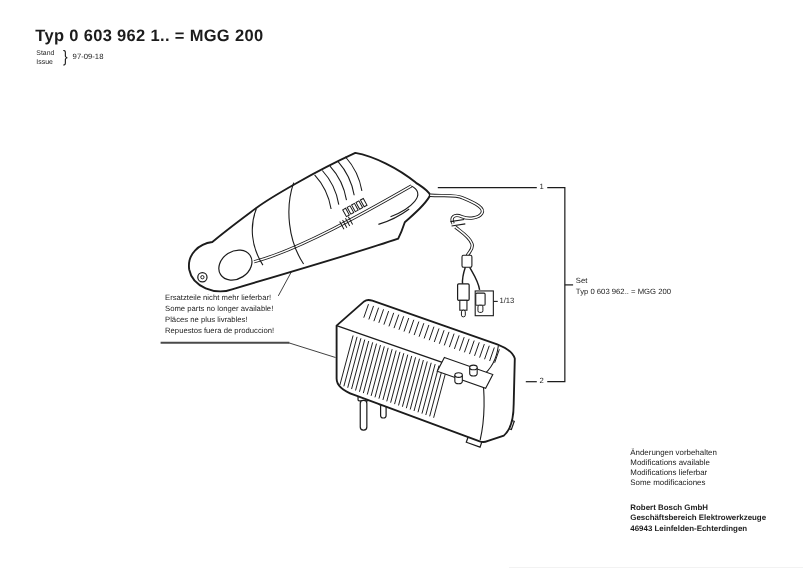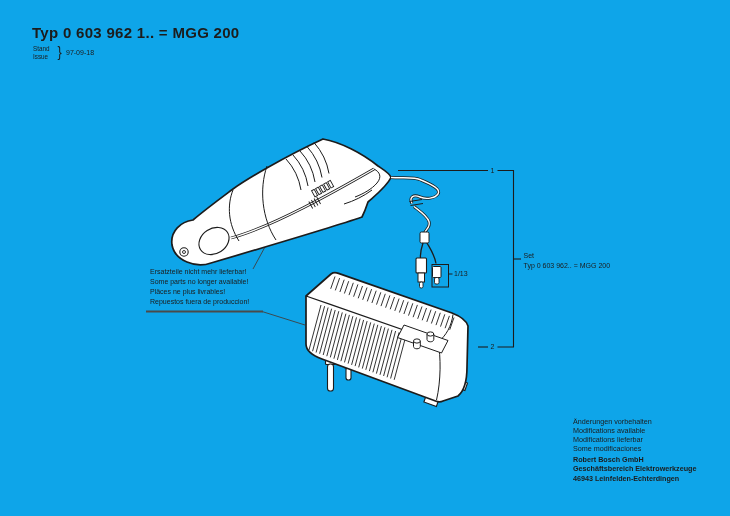--- a/index.html
+++ b/index.html
@@ -1,35 +1,35 @@
 <!DOCTYPE html>
 <html><head>
 <meta charset="utf-8">
 <style>
   html,body{margin:0;padding:0;background:#e8e8e8;}
   .page{
     position:relative;width:730px;height:516px;margin:0 auto;
-    background:#0ea5e9;overflow:hidden;
+    background:#ffffff;overflow:hidden;
     font-family:"Liberation Sans","DejaVu Sans",sans-serif;
     color:#1c1c1c;
   }
   .page *{box-sizing:border-box;}
   svg.art{position:absolute;left:0;top:0;}
   .title{
     position:absolute;left:32px;top:24px;
     font-size:15px;font-weight:bold;letter-spacing:.3px;white-space:nowrap;
   }
   .si-wrap{position:absolute;left:33px;top:44px;width:120px;height:22px;}
   .si-labels{position:absolute;left:0;top:1px;font-size:6.3px;line-height:7.6px;}
   .si-brace{position:absolute;left:24px;top:-1px;font-size:15px;transform:scaleX(.85);}
   .si-date{position:absolute;left:33px;top:5px;font-size:7px;}
   .notice{position:absolute;left:150px;top:267px;font-size:7px;line-height:9.9px;white-space:nowrap;}
   .lbl{position:absolute;font-size:7px;line-height:8px;white-space:nowrap;}
-  .footer{position:absolute;left:573px;top:417px;font-size:7.2px;line-height:9.1px;white-space:nowrap;}
-  .footer .company{margin-top:2px;font-weight:bold;}
+  .footer{position:absolute;left:573px;top:407px;font-size:7.2px;line-height:9.1px;white-space:nowrap;}
+  .footer .company{margin-top:14px;font-weight:bold;}
 </style>
 </head>
 <body>
 
 <div class="page">
 
   <svg class="art" width="730" height="516" viewBox="0 0 730 516">
 
     <g stroke="#3f3f3f" stroke-width="0.9" fill="none">
       <path d="M253,269 L278,223"></path>

